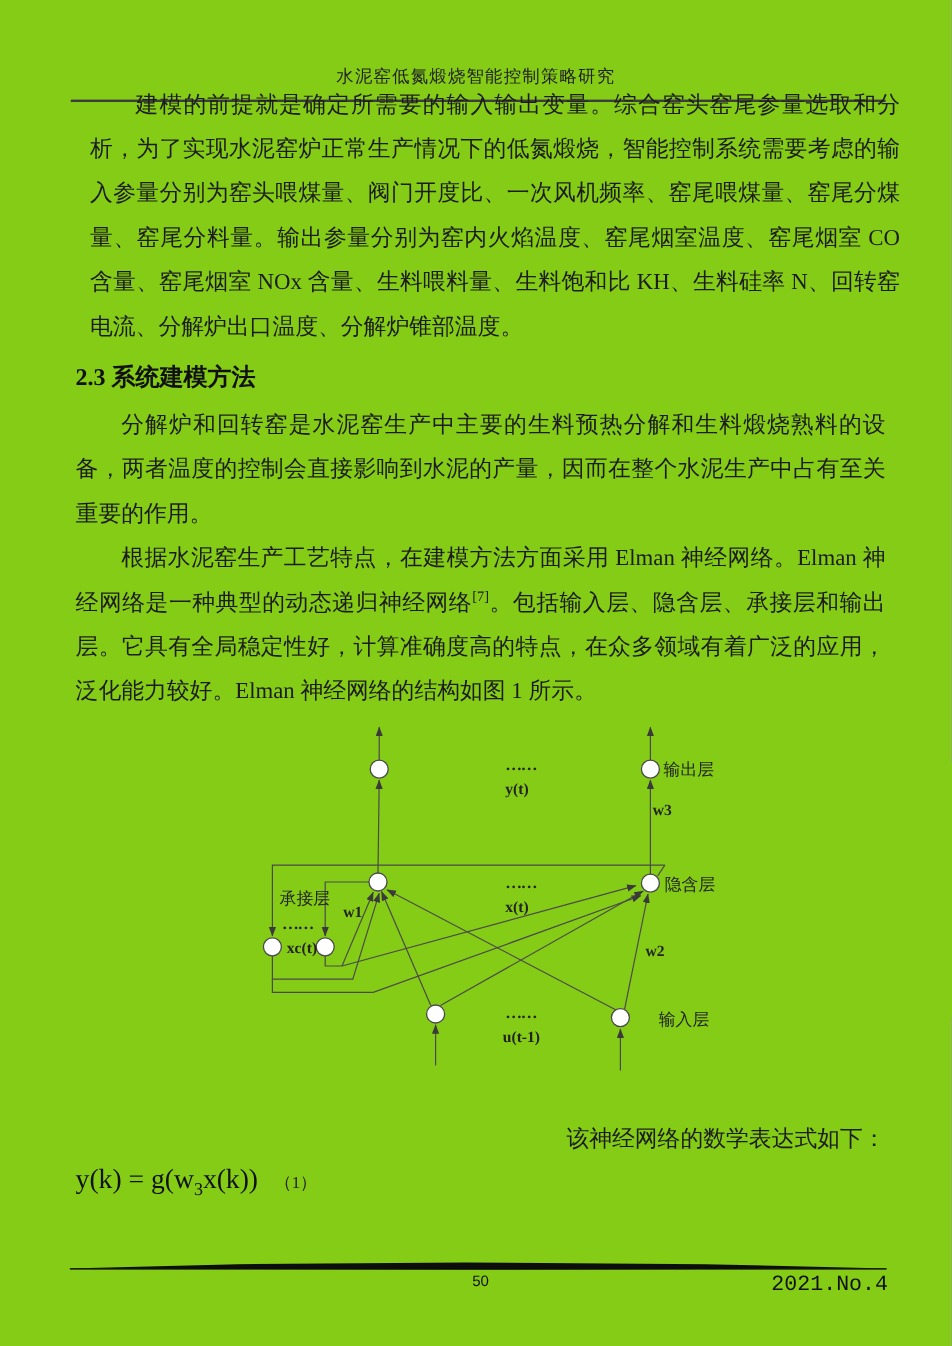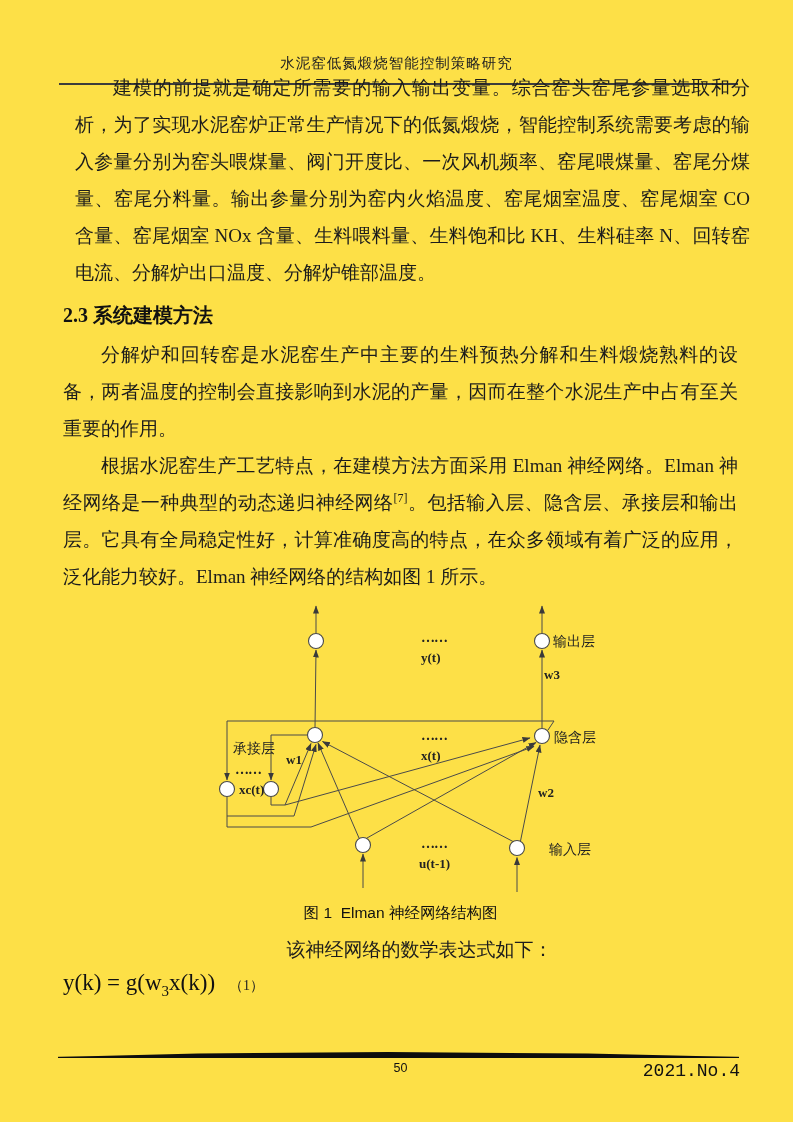--- a/index.html
+++ b/index.html
@@ -1,26 +1,26 @@
 <!DOCTYPE html>
 <html><head>
 <meta charset="utf-8">
 <style>
   html,body{margin:0;padding:0;background:#9a9a9a;}
-  .page{position:relative;width:793px;height:1122px;margin:0 auto;background:#fde047;
+  .page{position:relative;width:793px;height:1122px;margin:0 auto;background:#84cc16;
         font-family:"Liberation Serif","DejaVu Serif",serif;color:#1c1c1c;overflow:hidden;}
   .header-title{position:absolute;top:54px;left:0;width:100%;text-align:center;
         font-size:14.5px;letter-spacing:1px;color:#222;}
   .header-rule{position:absolute;top:83px;left:59px;width:679px;border-top:2px solid #3c3c3c;height:0;}
   .body-text{position:absolute;left:63px;width:675px;margin:0;font-size:19px;line-height:37px;
         text-align:justify;text-indent:2em;}
   .p1{top:69px;margin-left:12px;}
   .p2{top:336px;}
   .p3{top:447px;}
-  .p4{top:931px;text-align:center;}
+  .p4{top:931px;text-align:right;}
   .section-heading{position:absolute;left:63px;top:301px;margin:0;font-size:20px;font-weight:bold;
         line-height:28px;color:#111;}
   .ref{font-size:12px;vertical-align:super;line-height:0;}
   .figure-svg{position:absolute;left:193px;top:596px;width:420px;height:310px;}
   .ln{stroke:#4a4a4a;stroke-width:1;fill:none;}
   .nd{fill:#ffffff;stroke:#4a4a4a;stroke-width:1.1;}
   .t-cn{font-family:"Liberation Serif",serif;font-size:14px;fill:#222;}
   .t-math{font-family:"Liberation Serif",serif;font-size:13px;font-weight:bold;fill:#222;}
   .t-dots{font-family:"Liberation Serif",serif;font-size:14px;font-weight:bold;fill:#222;letter-spacing:-1px;}
   .figure-caption{position:absolute;left:63px;top:903px;width:675px;text-align:center;white-space:pre;
@@ -104,21 +104,20 @@
     <text class="t-dots" x="42" y="178">……</text>
     <text class="t-math" x="46" y="198">xc(t)</text>
     <text class="t-math" x="93" y="168">w1</text>
     <text class="t-math" x="345" y="201">w2</text>
 
     <text class="t-dots" x="228" y="252">……</text>
     <text class="t-math" x="226" y="272">u(t-1)</text>
     <text class="t-cn" x="356" y="258">输入层</text>
   </svg>
 
-  <div class="figure-caption">图 1  Elman 神经网络结构图</div>
 
   <p class="body-text p4">该神经网络的数学表达式如下：</p>
 
   <div class="equation-row">
     <span><span>y(k) = g(w</span><sub class="eq-sub">3</sub><span>x(k))</span></span><span class="eq-number">（1）</span>
   </div>
 
   <svg class="footer-bar" viewBox="0 0 681 9" preserveAspectRatio="none">
     <polygon points="0,6 140,2.5 330,1 530,2.5 681,6 530,6.5 330,7 140,6.5" fill="#0d0d0d"></polygon>
     <rect x="0" y="5.8" width="681" height="1.2" fill="#0d0d0d"></rect>

